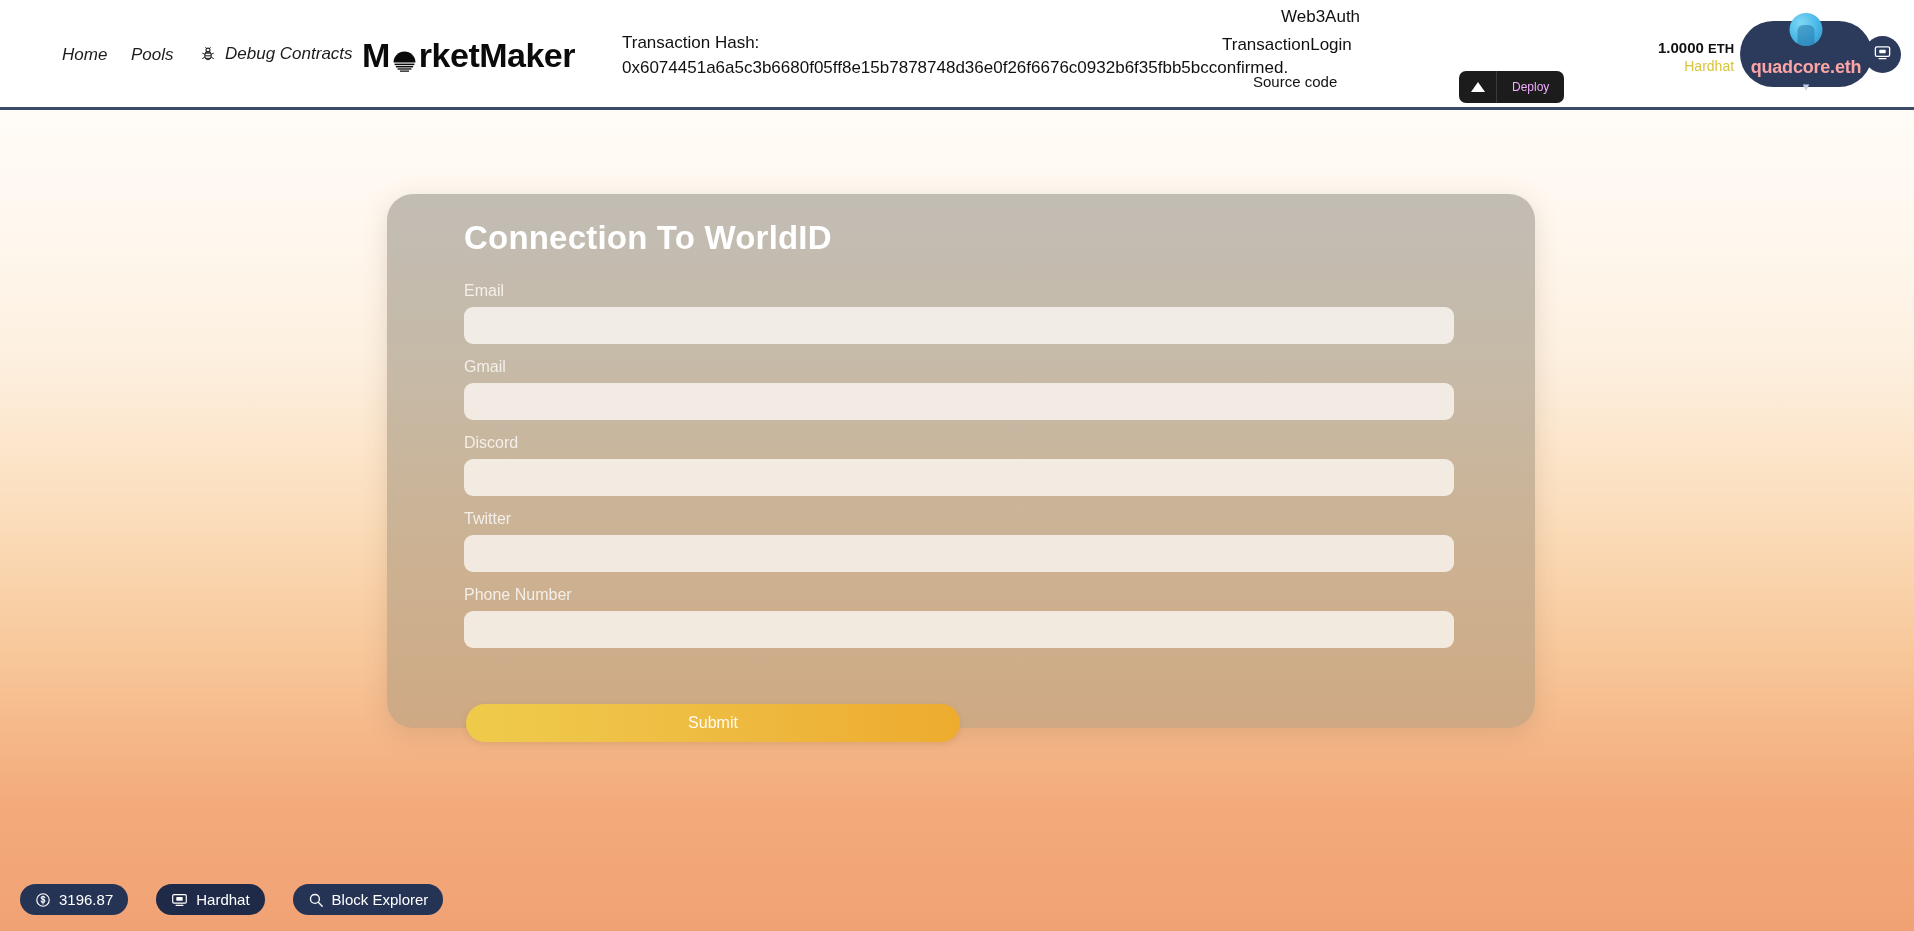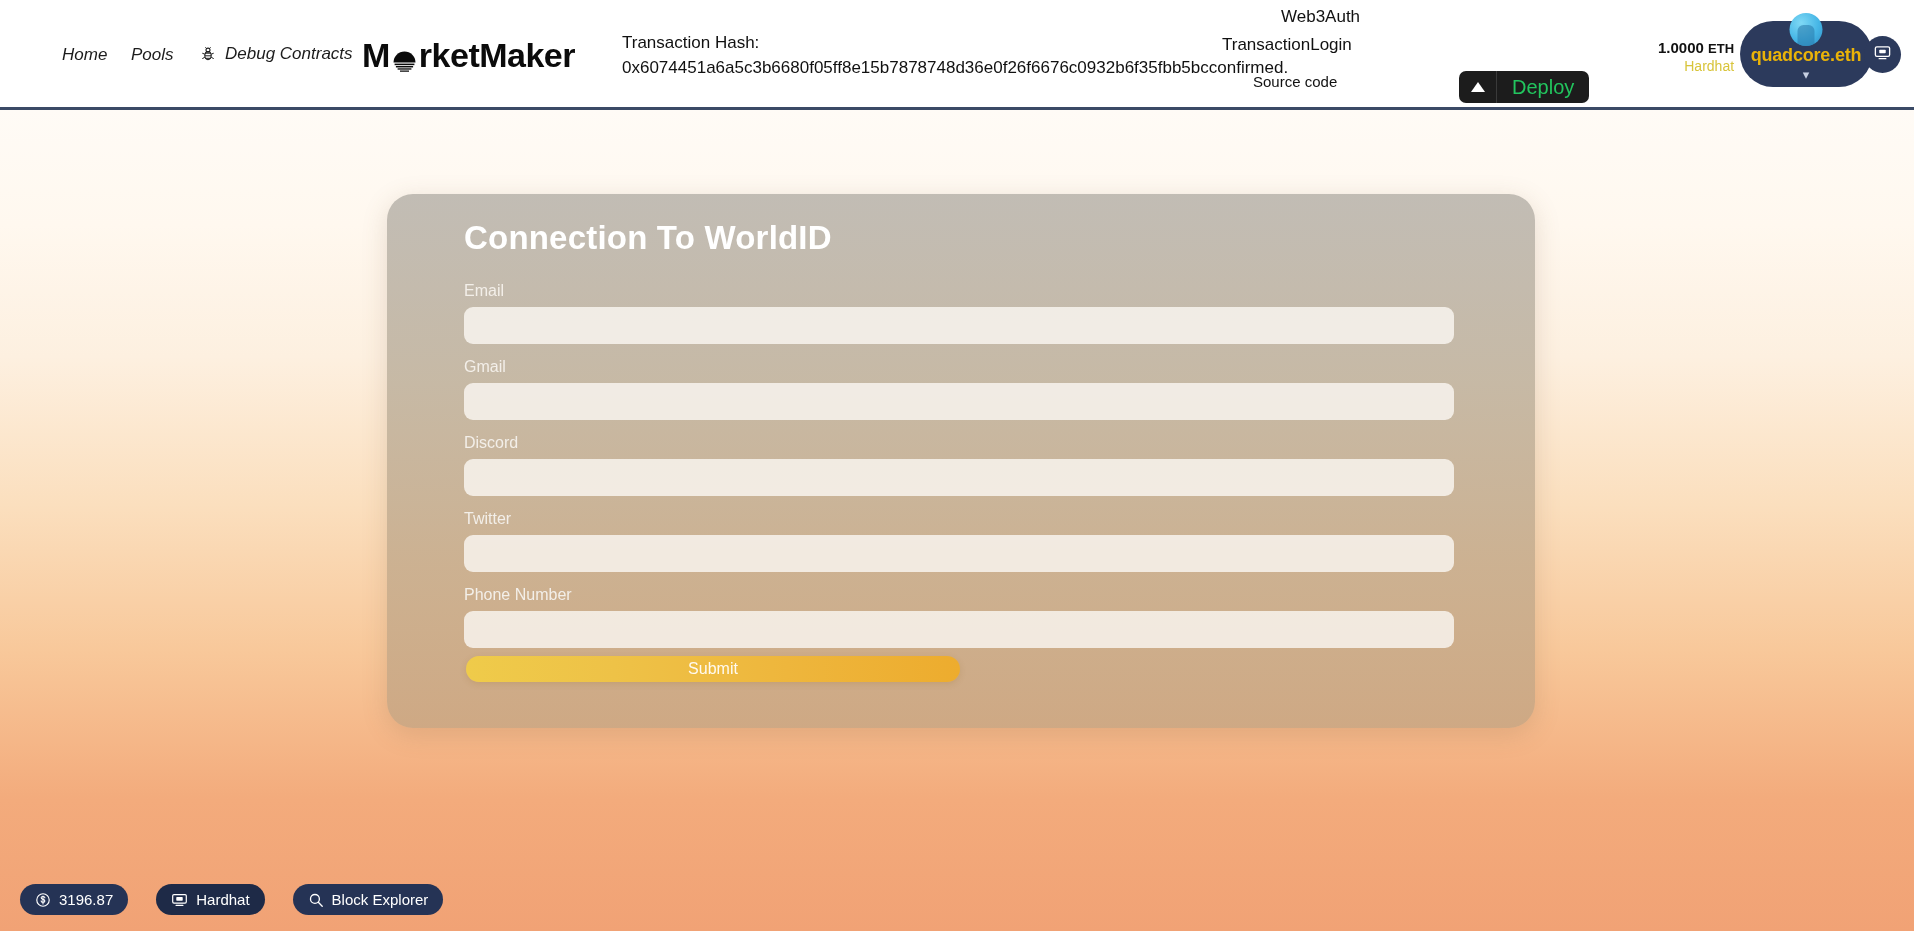--- a/index.html
+++ b/index.html
@@ -96,21 +96,21 @@
     border-right:1px solid #3a3a3a;
   }
   #deploy-caret .tri{
     width:0;height:0;
     border-left:7px solid transparent;
     border-right:7px solid transparent;
     border-bottom:10px solid #ffffff;
   }
   #deploy-label{
     display:flex; align-items:center; padding:16px 15px;
-    color:#22c55e; font-size:20px;
+    color:#f0abfc; font-size:12px;
   }
 
   
   #balance-block{
     position:absolute; left:1658px; top:38px;
     text-align:right; line-height:1.28;
     white-space:nowrap;
   }
   #balance-amount{ font-size:15px; font-weight:bold; color:#111; }
   #balance-amount .unit{ font-size:13px; }
@@ -131,22 +131,22 @@
     width:33px;height:33px;border-radius:50%;
     background:radial-gradient(circle at 35% 30%, #7fd9f5 0%, #46b6e6 55%, #2f8fc7 100%);
     overflow:hidden;
   }
   #wallet-avatar::after{
     content:""; position:absolute; left:8px; top:12px;
     width:17px;height:24px;border-radius:6px;
     background:rgba(40,120,170,.55);
   }
   #wallet-name{
-    margin-top:24px;
-    color:#eab308; font-size:18px; font-weight:bold;
+    margin-top:36px;
+    color:#fca5a5; font-size:18px; font-weight:bold;
     letter-spacing:-.2px;
   }
   #wallet-caret{
     margin-top:2px; color:#c6cfe2; font-size:13px; line-height:1;
   }
   #wallet-screen-btn{
     position:absolute; left:1864px; top:36px;
     width:37px;height:37px;border-radius:50%;
     background:#2c3a5c;
     display:flex;align-items:center;justify-content:center;
@@ -179,23 +179,23 @@
   .field-input{
     display:block; width:990px; height:37px;
     border:none; outline:none;
     border-radius:9px;
     background:rgba(250,247,242,.82);
     padding:0 13px;
     font-family:"Liberation Sans", sans-serif;
     font-size:15px; color:#3a3a3a;
   }
   #submit-button{
-    position:absolute; left:713px; top:656px;
+    position:absolute; left:713px; top:704px;
     transform:translateX(-50%);
-    width:494px; height:26px;
+    width:494px; height:38px;
     border:none; outline:none;
     border-radius:19px;
     background:linear-gradient(90deg,#efcb4a 0%,#eec247 30%,#eeb63c 65%,#edac2e 100%);
     color:#fffaf0; font-size:16px;
     font-family:"Liberation Sans", sans-serif;
     cursor:pointer;
     box-shadow:0 2px 6px rgba(150,110,40,.2);
     z-index:12;
   }
 

